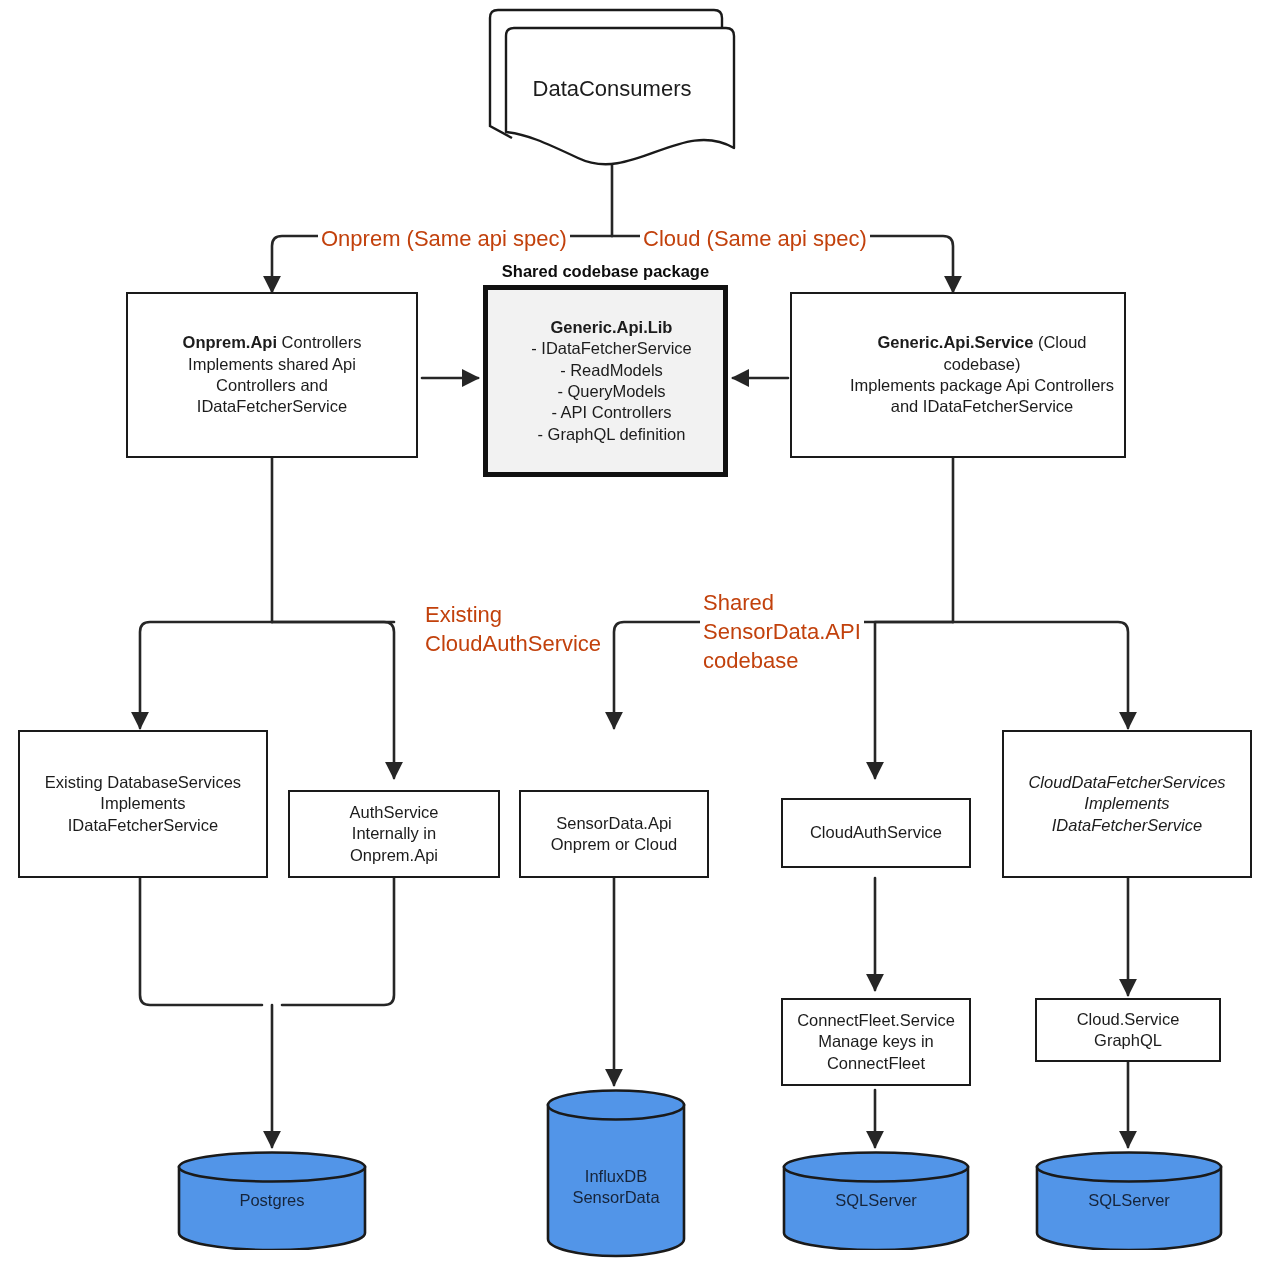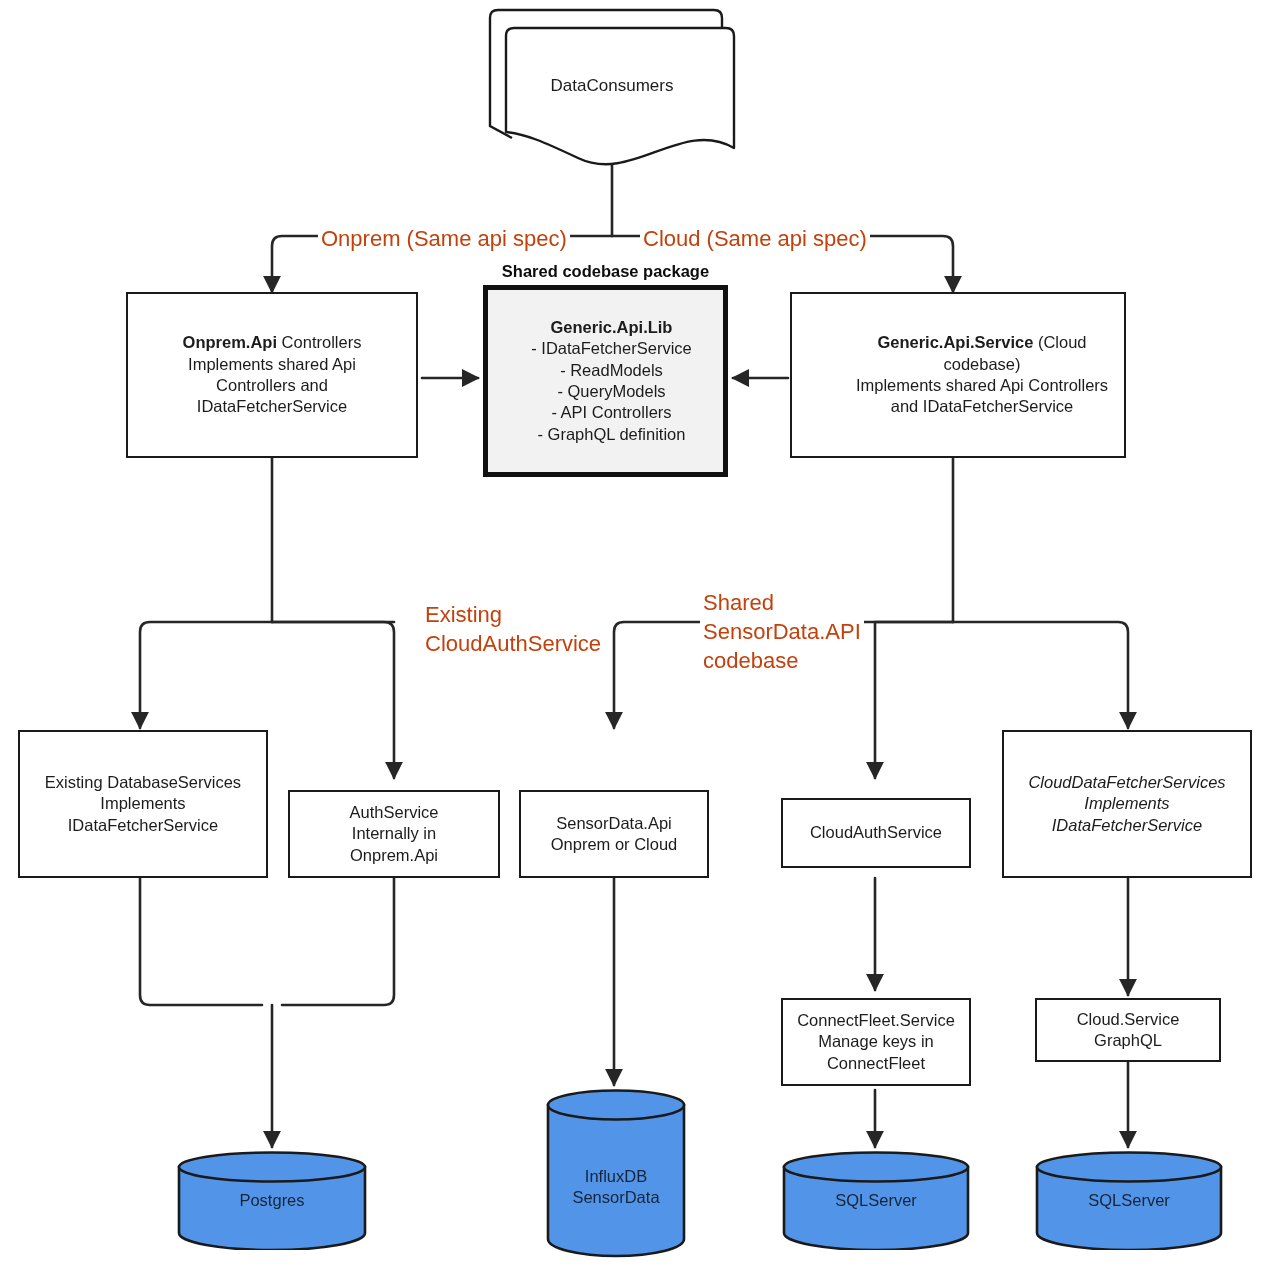--- a/index.html
+++ b/index.html
@@ -66,21 +66,21 @@
     position: absolute;
     font-size: 16.5px;
     color: #16243a;
     text-align: center;
     line-height: 1.3;
     white-space: pre-line;
     pointer-events: none;
   }
   .doc-label {
     position: absolute;
-    font-size: 17px;
+    font-size: 22px;
     color: #1c1c1c;
     text-align: center;
   }
 </style>
 </head>
 <body>
 
 <div id="canvas">
 
   <svg class="edges" viewBox="0 0 1261 1280">
@@ -159,21 +159,21 @@
       <div>- QueryModels</div>
       <div>- API Controllers</div>
       <div>- GraphQL definition</div>
     </div>
   </div>
 
   <div class="node box" style="left:790px;top:292px;width:336px;height:166px;padding-left:48px;">
     <div class="txt">
       <div><span class="emph">Generic.Api.Service</span><span> (Cloud</span></div>
       <div>codebase)</div>
-      <div>Implements shared Api Controllers</div>
+      <div>Implements package Api Controllers</div>
       <div>and IDataFetcherService</div>
     </div>
   </div>
 
   <div class="edge-label" style="left:318px;top:224px;">Onprem (Same api spec)</div>
   <div class="edge-label" style="left:640px;top:224px;">Cloud (Same api spec)</div>
   <div class="edge-label" style="left:422px;top:600px;">Existing
 CloudAuthService</div>
   <div class="edge-label" style="left:700px;top:588px;">Shared
 SensorData.API

